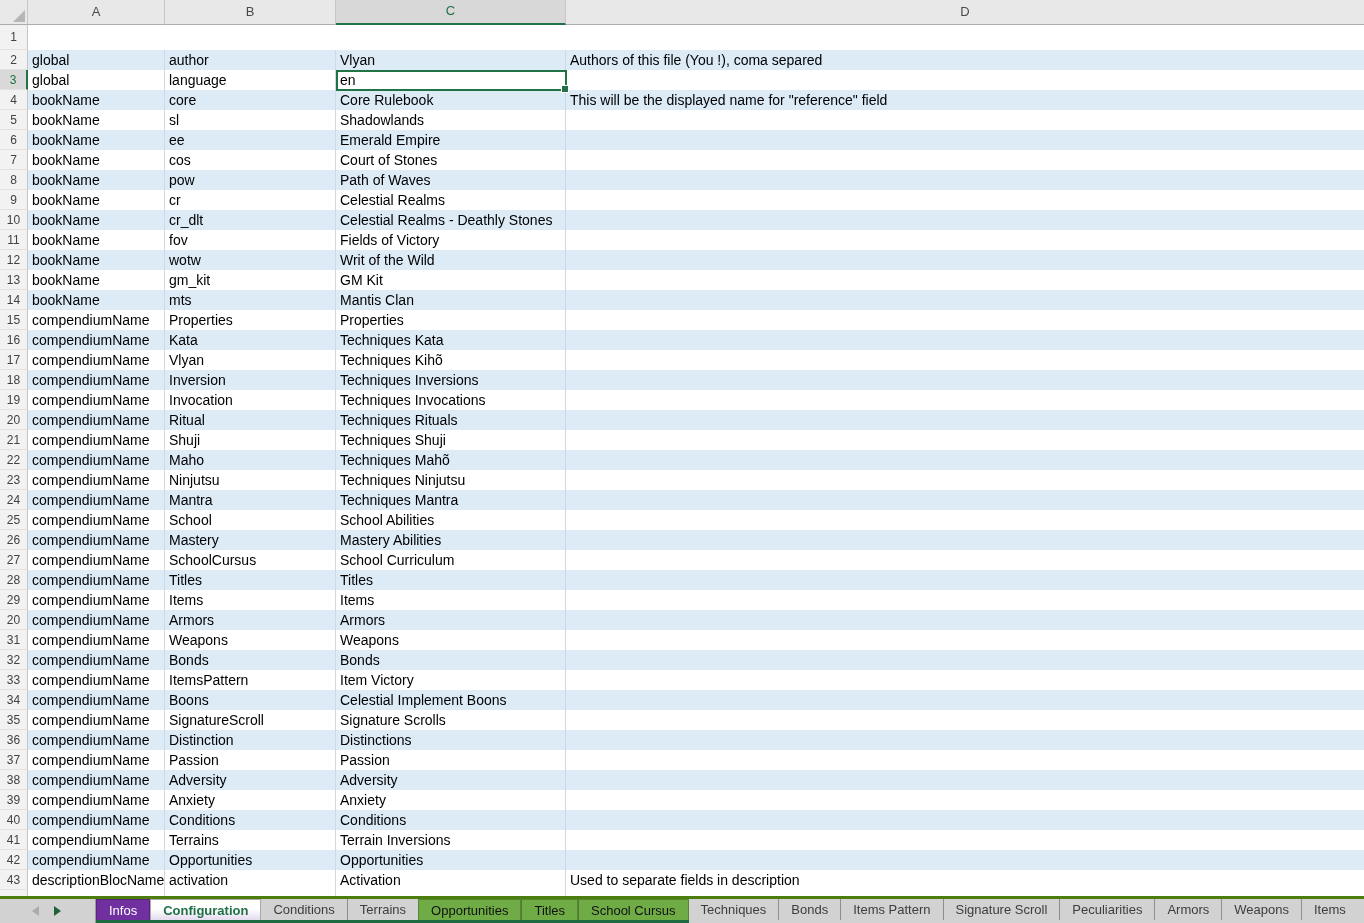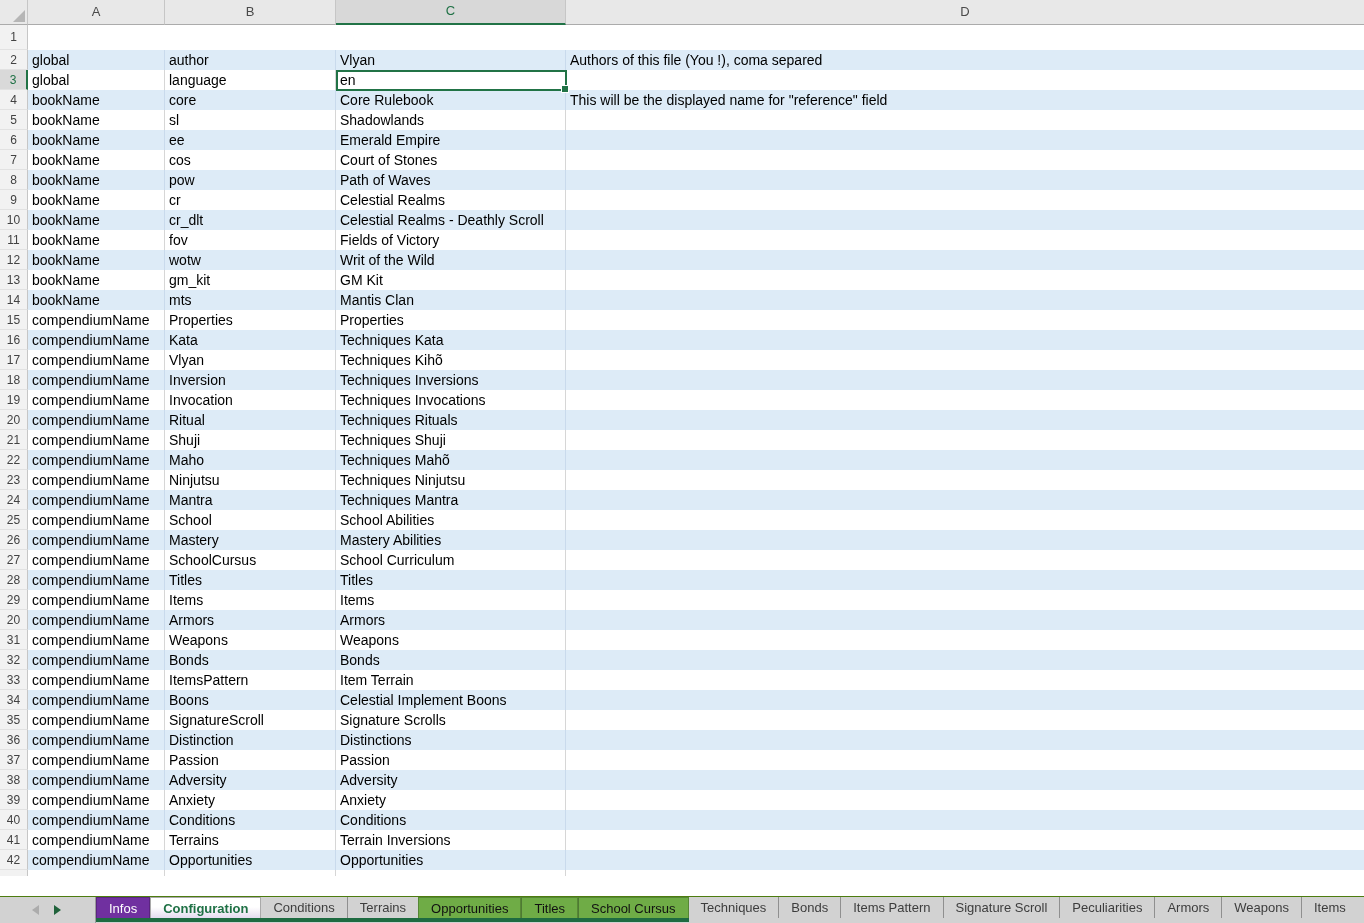--- a/index.html
+++ b/index.html
@@ -32,21 +32,21 @@
   
   .active-cell{position:absolute;left:336px;top:45px;width:231px;height:21px;box-sizing:border-box;
     border:2px solid #217346;pointer-events:none;z-index:5;}
   .fill-handle{position:absolute;right:-4px;bottom:-4px;width:6px;height:6px;background:#217346;border:1px solid #fff;pointer-events:auto;}
   
   .below-strip{display:flex;height:6px;}
   .below-strip .s0{width:28px;box-sizing:border-box;background:#F2F2F2;border-right:1px solid #C6C6C6;}
   .below-strip .seg{box-sizing:border-box;border-right:1px solid #D6D6D6;background:#fff;}
   
   .tab-bar{position:absolute;left:0;bottom:0;width:1364px;height:27px;box-sizing:border-box;
-    background:#D2D2D2;border-top:1px solid #4d7c0f;display:flex;align-items:flex-start;}
+    background:#D2D2D2;border-top:3px solid #4d7c0f;display:flex;align-items:flex-start;}
   .nav{width:96px;flex:0 0 96px;height:100%;display:flex;align-items:center;box-sizing:border-box;
     padding-left:32px;gap:15px;border-right:1px solid #9A9A9A;}
   .arr{width:0;height:0;border-top:5px solid transparent;border-bottom:5px solid transparent;cursor:pointer;}
   .arr.prev{border-right:7px solid #ACACAC;}
   .arr.next{border-left:7px solid #20623B;}
   .tabs-group{display:flex;position:relative;height:21px;}
   .tabs-group.left::after{content:'';position:absolute;left:0;right:0;top:21px;height:4px;background:#1E6B41;}
   .tab{height:21px;line-height:21px;padding:0 12px;font-size:13px;color:#3D3D3D;cursor:pointer;box-sizing:border-box;white-space:nowrap;}
   .tab.plain + .tab.plain{border-left:1px solid #8F8F8F;}
   .tab.purple{background:#7030A0;color:#fff;border:1px solid #5A2580;border-bottom:none;}
@@ -129,21 +129,21 @@
     <div class="rownum">9</div>
     <div class="cell cA">bookName</div>
     <div class="cell cB">cr</div>
     <div class="cell cC">Celestial Realms</div>
     <div class="cell cD"></div>
   </div>
       <div class="grow banded">
     <div class="rownum">10</div>
     <div class="cell cA">bookName</div>
     <div class="cell cB">cr_dlt</div>
-    <div class="cell cC">Celestial Realms - Deathly Scroll</div>
+    <div class="cell cC">Celestial Realms - Deathly Stones</div>
     <div class="cell cD"></div>
   </div>
       <div class="grow">
     <div class="rownum">11</div>
     <div class="cell cA">bookName</div>
     <div class="cell cB">fov</div>
     <div class="cell cC">Fields of Victory</div>
     <div class="cell cD"></div>
   </div>
       <div class="grow banded">
@@ -289,21 +289,21 @@
     <div class="rownum">32</div>
     <div class="cell cA">compendiumName</div>
     <div class="cell cB">Bonds</div>
     <div class="cell cC">Bonds</div>
     <div class="cell cD"></div>
   </div>
       <div class="grow">
     <div class="rownum">33</div>
     <div class="cell cA">compendiumName</div>
     <div class="cell cB">ItemsPattern</div>
-    <div class="cell cC">Item Terrain</div>
+    <div class="cell cC">Item Victory</div>
     <div class="cell cD"></div>
   </div>
       <div class="grow banded">
     <div class="rownum">34</div>
     <div class="cell cA">compendiumName</div>
     <div class="cell cB">Boons</div>
     <div class="cell cC">Celestial Implement Boons</div>
     <div class="cell cD"></div>
   </div>
       <div class="grow">
@@ -354,20 +354,27 @@
     <div class="cell cB">Terrains</div>
     <div class="cell cC">Terrain Inversions</div>
     <div class="cell cD"></div>
   </div>
       <div class="grow banded">
     <div class="rownum">42</div>
     <div class="cell cA">compendiumName</div>
     <div class="cell cB">Opportunities</div>
     <div class="cell cC">Opportunities</div>
     <div class="cell cD"></div>
+  </div>
+      <div class="grow">
+    <div class="rownum">43</div>
+    <div class="cell cA">descriptionBlocName</div>
+    <div class="cell cB">activation</div>
+    <div class="cell cC">Activation</div>
+    <div class="cell cD">Used to separate fields in description</div>
   </div>
     </div>
   <div class="active-cell">
     <div class="fill-handle"></div>
   </div>
 </div>
 
 <div class="below-strip">
   <div class="s0"></div>
   <div class="seg" style="width:137px"></div>

